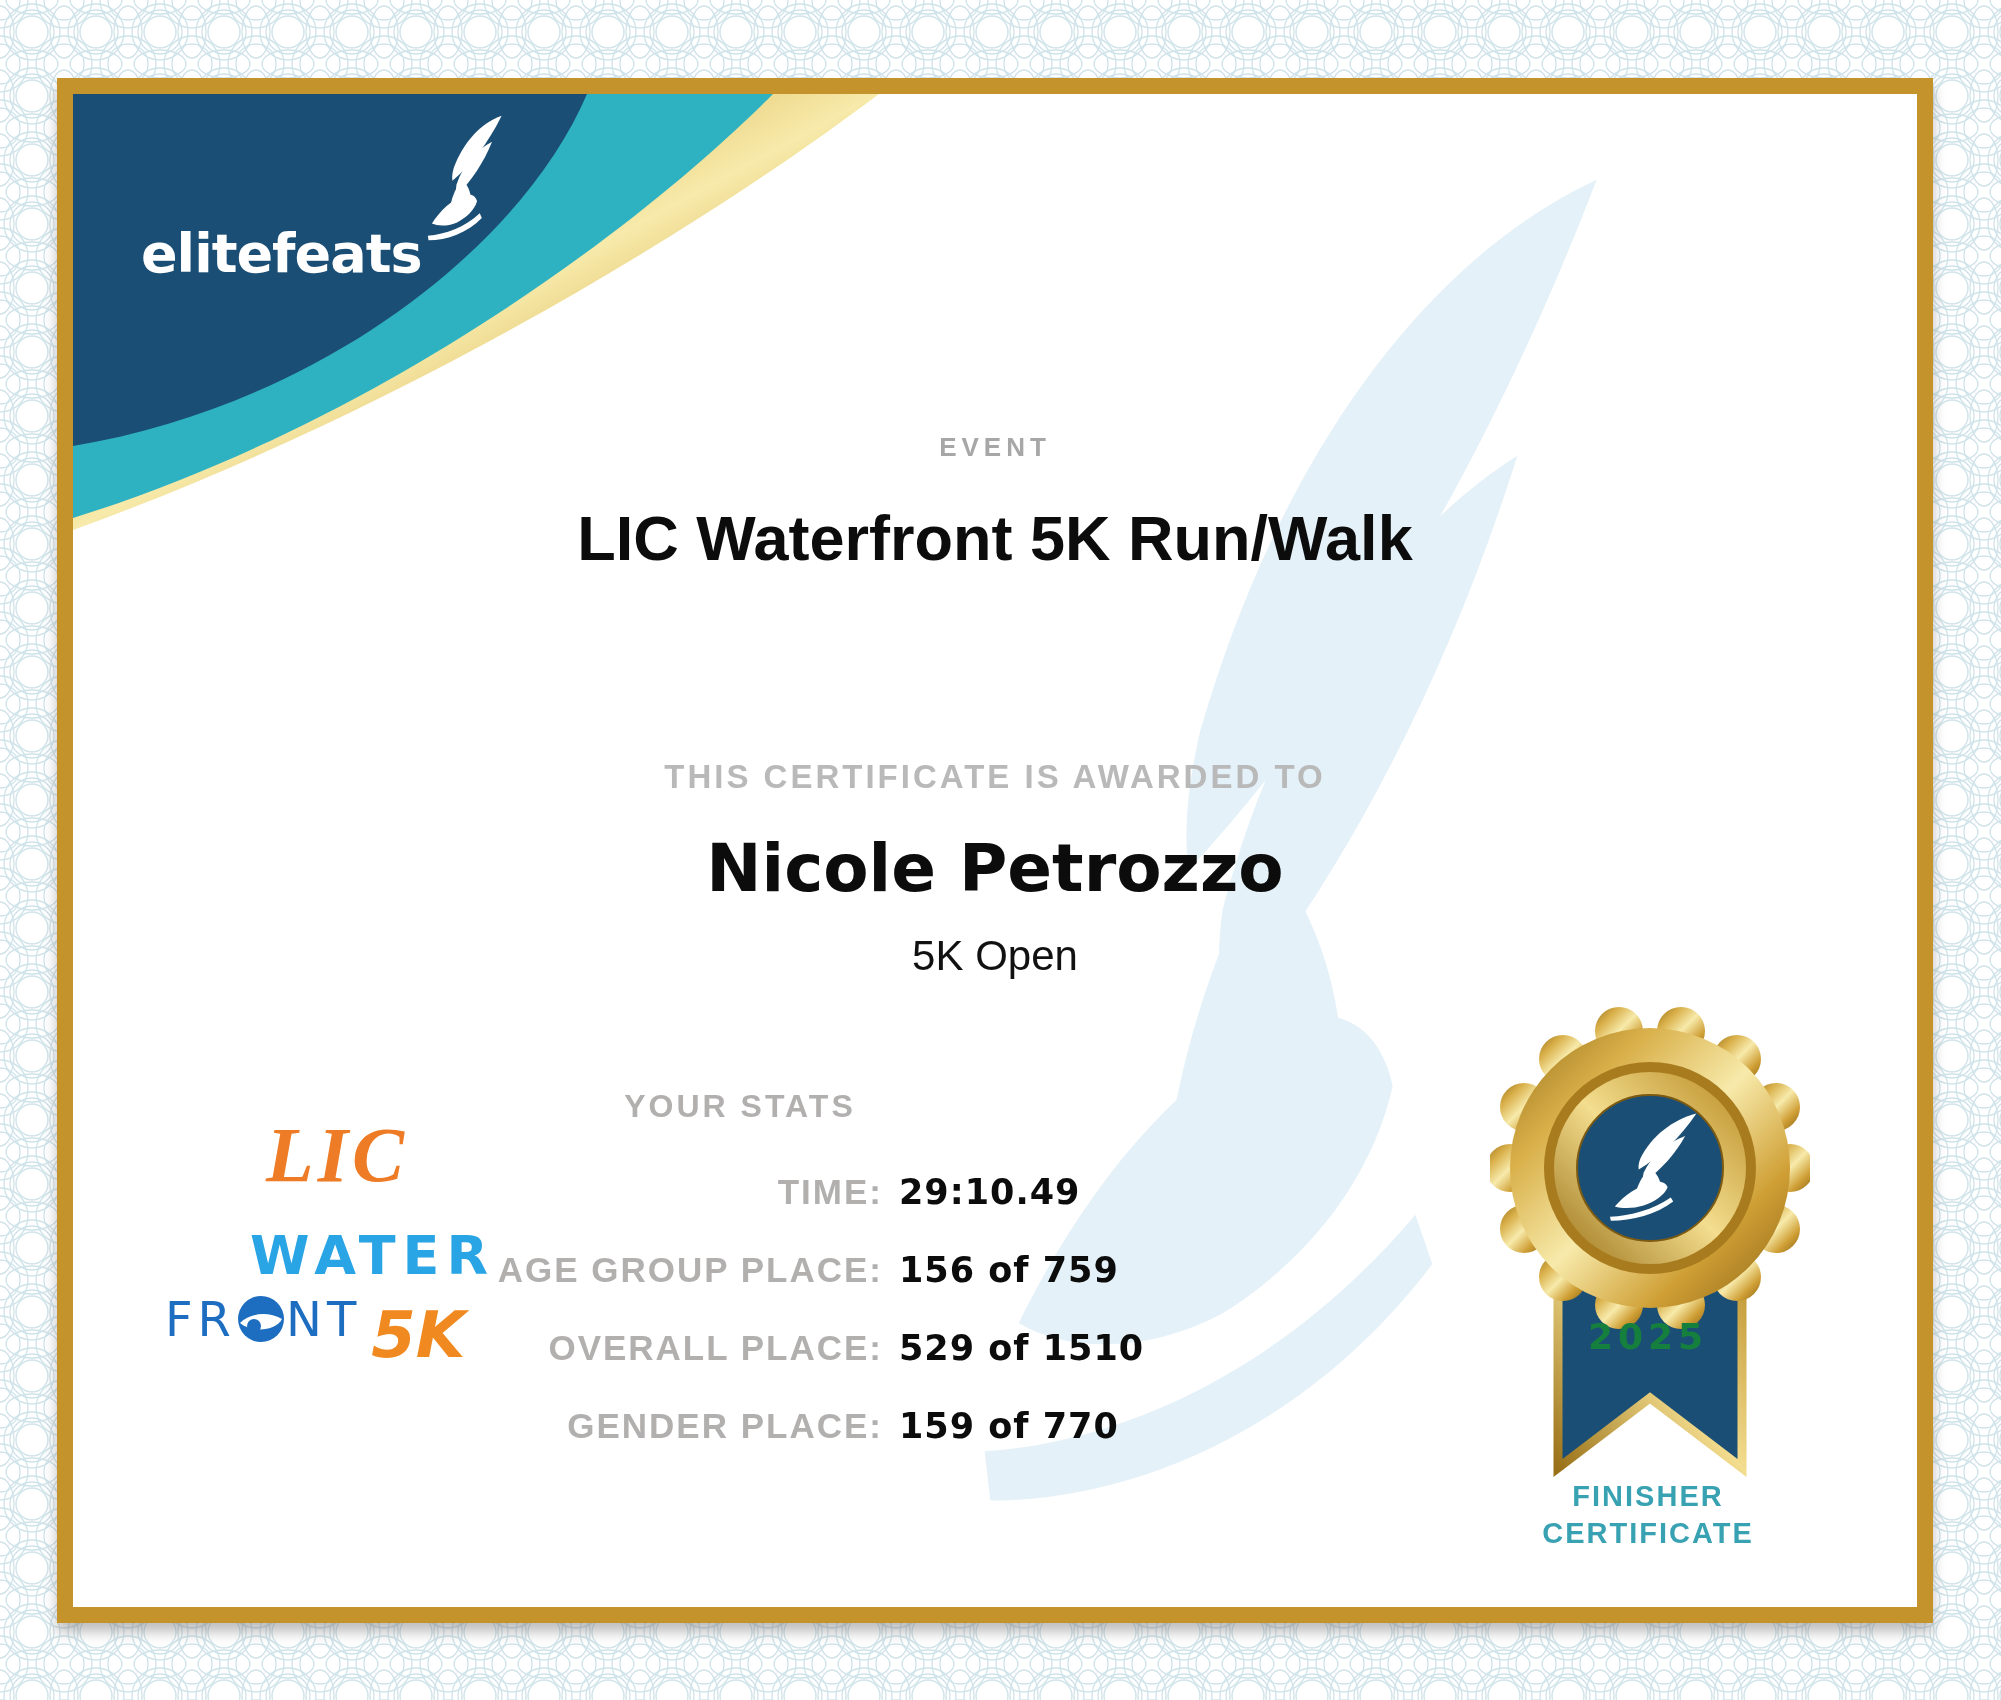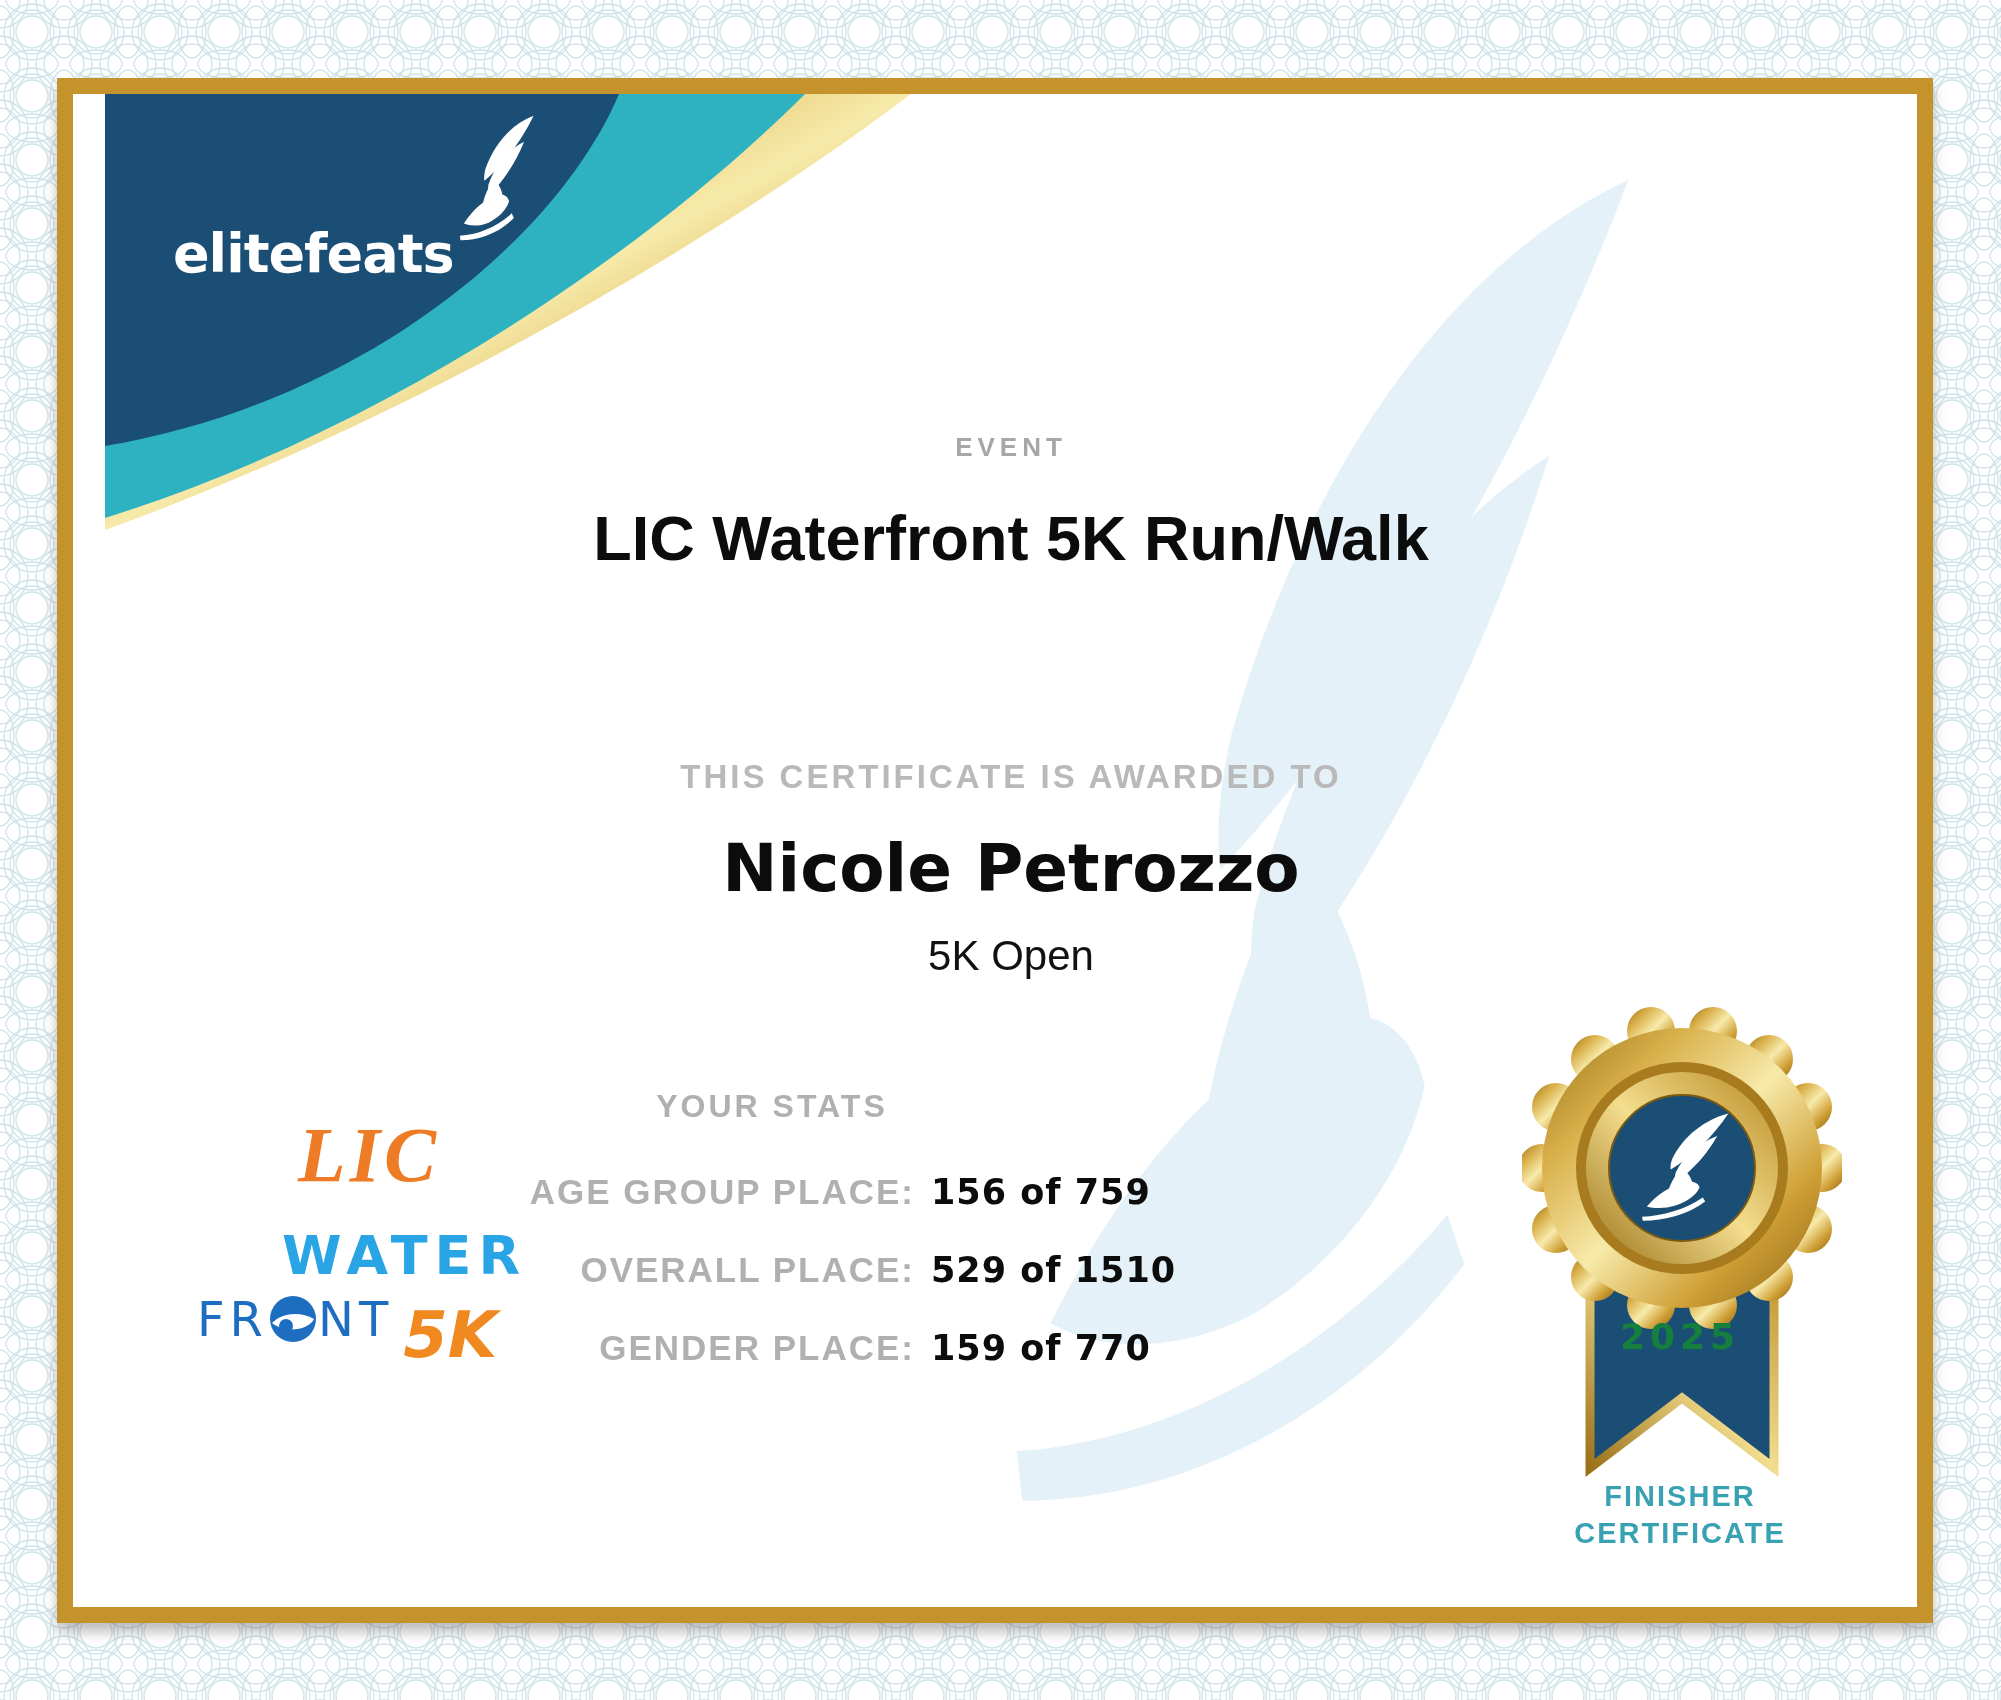--- a/index.html
+++ b/index.html
@@ -2,21 +2,21 @@
 <html><head>
 <meta charset="utf-8">
 <style>
   html,body{margin:0;padding:0;background:#fff;}
   #canvas{position:relative;width:2001px;height:1700px;background:#ffffff;overflow:hidden;
           font-family:"Liberation Sans", sans-serif;}
   #bg-lace{position:absolute;left:0;top:0;}
   #frame{position:absolute;left:57px;top:78px;width:1876px;height:1545px;box-sizing:border-box;
          border:16px solid #c4932b;background:#ffffff;
          box-shadow:0 9px 12px rgba(110,110,110,.45);}
-  #inner{position:absolute;inset:0;overflow:hidden;margin-left:32px;}
+  #inner{position:absolute;inset:0;overflow:hidden;}
   .abs{position:absolute;}
   .ctr{left:0;width:100%;text-align:center;}
   
   #header-swoosh{left:0;top:0;}
   #brand{left:68px;top:128px;color:#ffffff;font-family:"DejaVu Sans", sans-serif;
          font-weight:700;font-size:54px;letter-spacing:-1px;}
   #brand-icon{left:348px;top:20px;}
   
   #event-label{top:338px;font-size:26px;font-weight:700;letter-spacing:5px;color:#a7a7a7;}
   #event-name{top:408px;font-size:63px;font-weight:700;color:#0c0c0c;
@@ -127,20 +127,24 @@
 
       <div id="event-label" class="abs ctr">EVENT</div>
       <div id="event-name" class="abs ctr">LIC Waterfront 5K Run/Walk</div>
       <div id="award-caption" class="abs ctr">THIS CERTIFICATE IS AWARDED TO</div>
       <div id="recipient" class="abs ctr">Nicole Petrozzo</div>
       <div id="division" class="abs ctr">5K Open</div>
 
       <div id="stats-heading" class="abs">YOUR STATS</div>
       <div id="stats" class="abs">
         <div class="stat-row">
+          <div class="stat-label">TIME:</div>
+          <div class="stat-value">29:10.49</div>
+        </div>
+        <div class="stat-row">
           <div class="stat-label">AGE GROUP PLACE:</div>
           <div class="stat-value">156 of 759</div>
         </div>
         <div class="stat-row">
           <div class="stat-label">OVERALL PLACE:</div>
           <div class="stat-value">529 of 1510</div>
         </div>
         <div class="stat-row">
           <div class="stat-label">GENDER PLACE:</div>
           <div class="stat-value">159 of 770</div>

